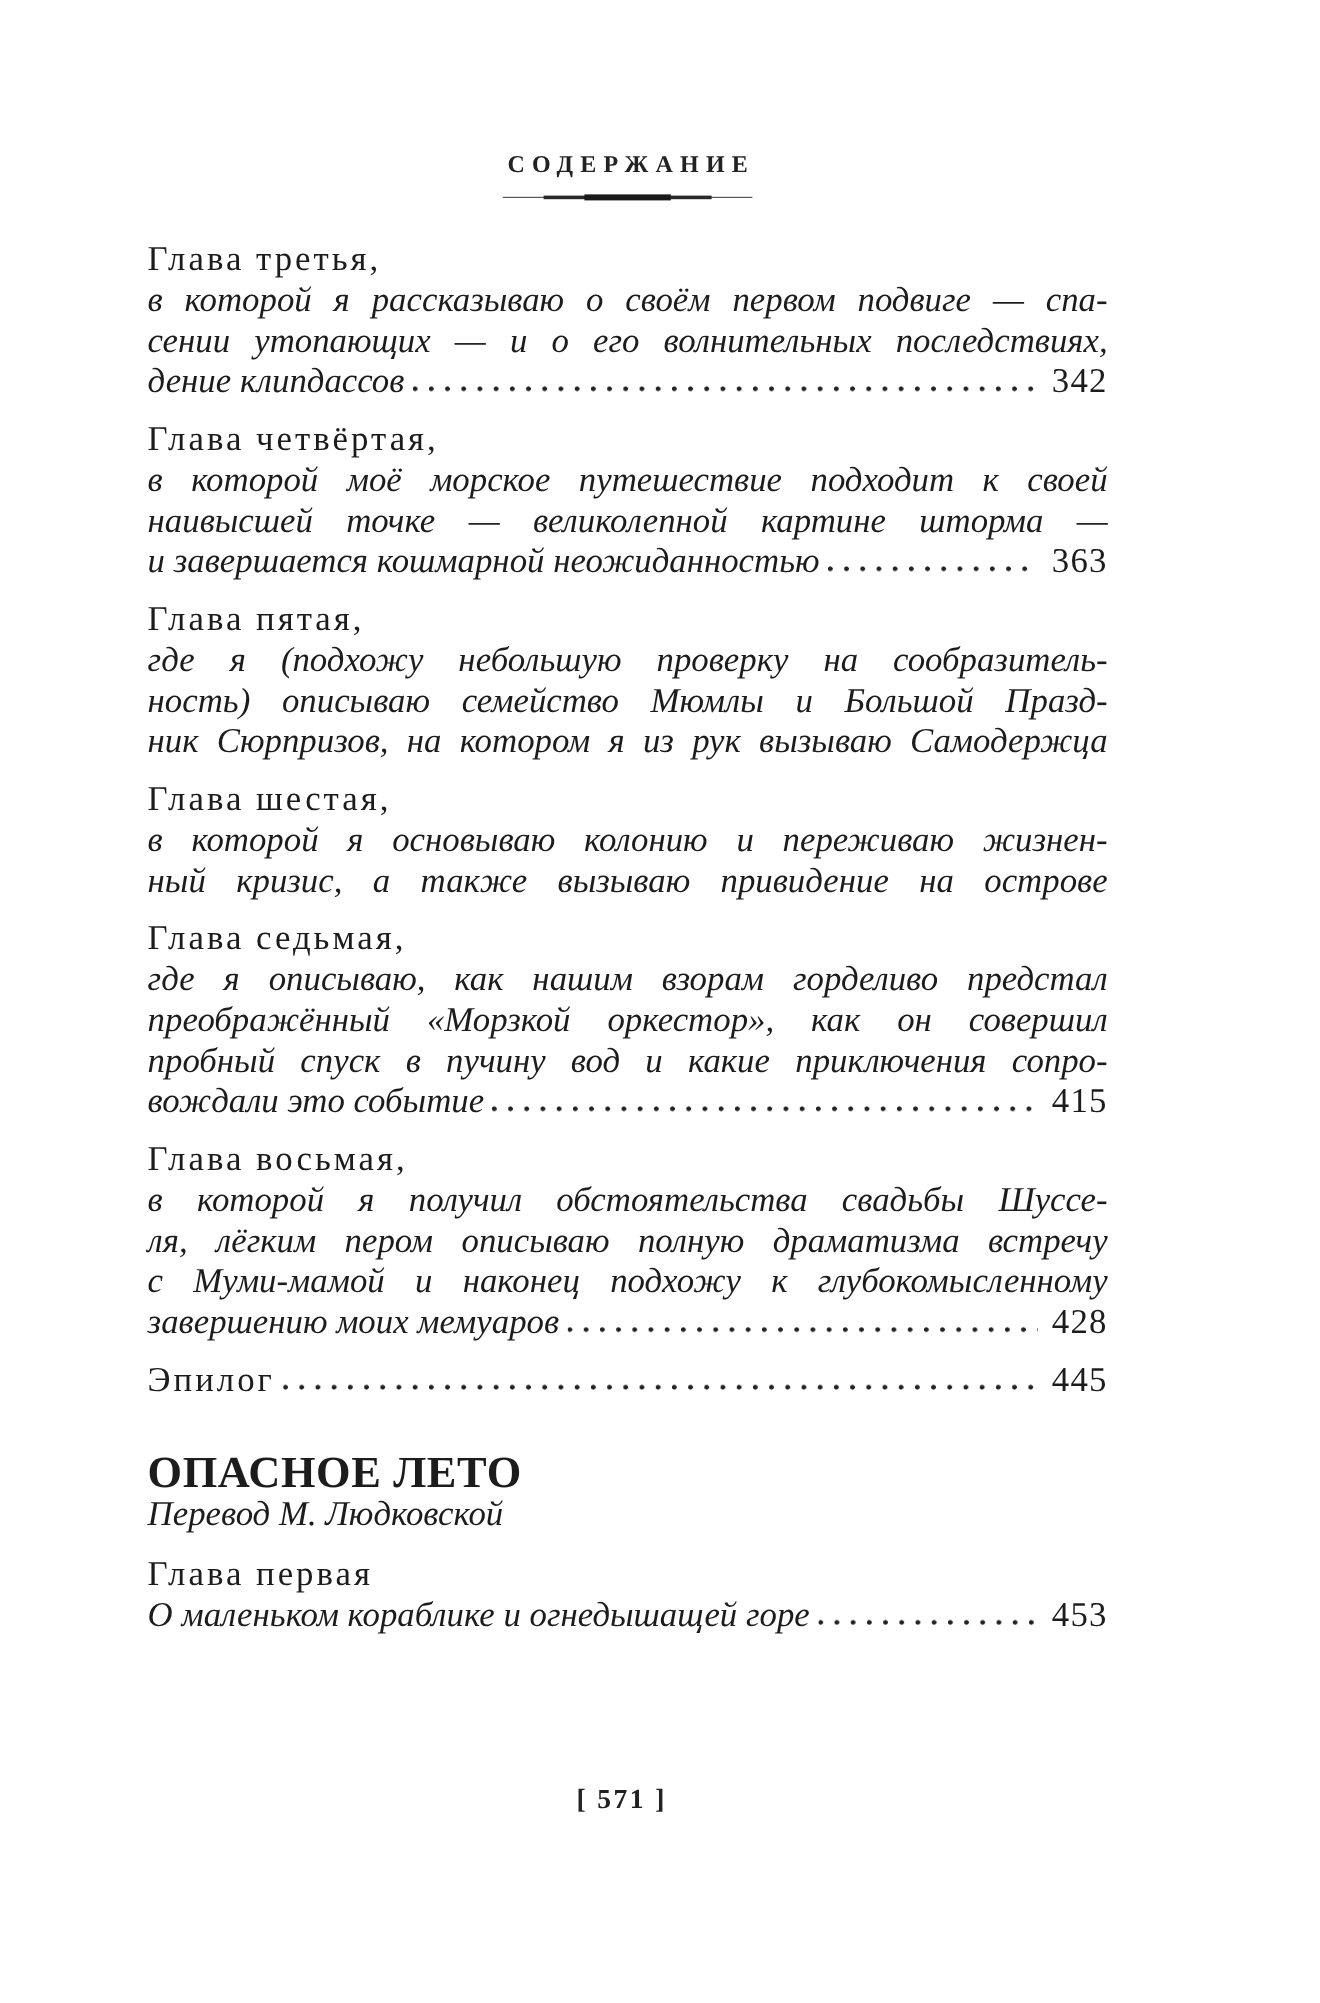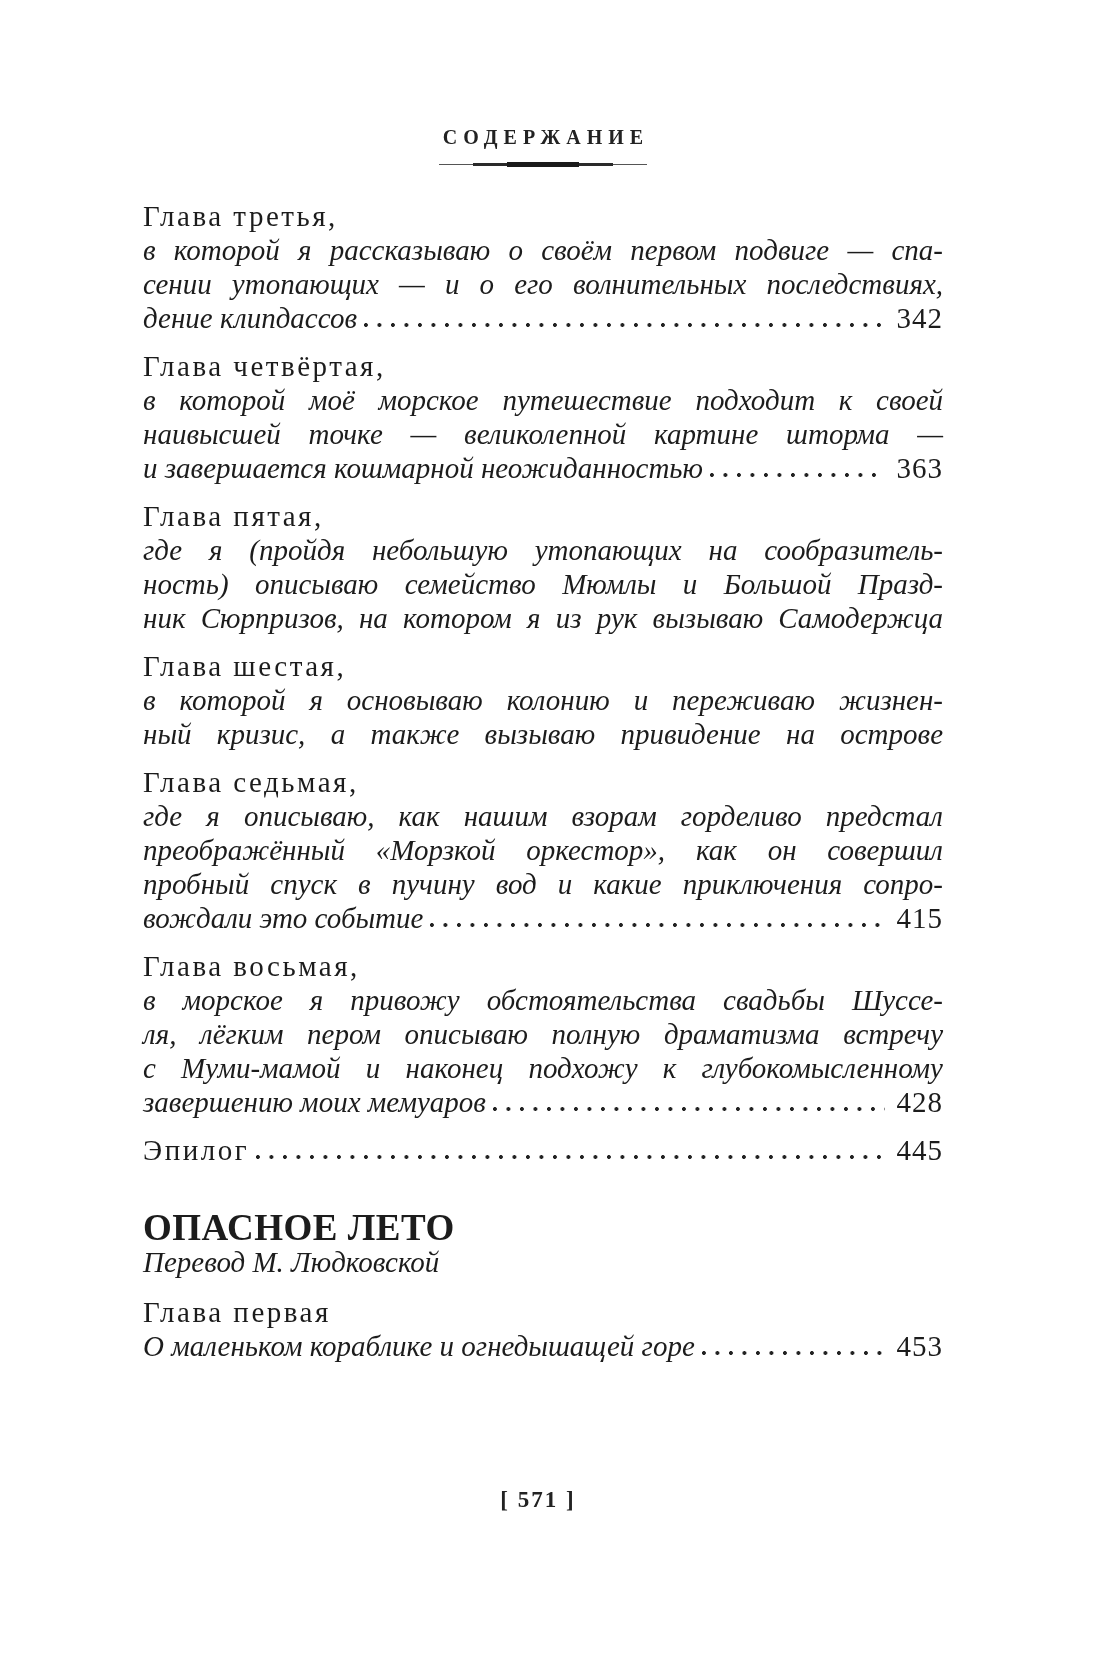--- a/index.html
+++ b/index.html
@@ -4,21 +4,20 @@
 <style>
   html, body { margin: 0; padding: 0; background: #ffffff; }
   .page {
     position: relative;
     width: 1072px;
     height: 1669px;
     background: #ffffff;
     font-family: "Liberation Serif", serif;
     color: #1c1c1c;
     overflow: hidden;
-    margin-left: 20px;
   }
   .content {
     position: absolute;
     left: 123px;
     top: 0;
     width: 800px;
   }
   .doc-header {
     padding-top: 124px;
     text-align: center;
@@ -124,21 +123,21 @@
           <div class="body-line">в которой моё морское путешествие подходит к своей</div>
           <div class="body-line">наивысшей точке — великолепной картине шторма —</div>
           <div class="tail-row">
             <span class="tail-text">и завершается кошмарной неожиданностью</span>
             <span class="leader"></span>
             <span class="pagenum">363</span>
           </div>
         </div>
         <div class="entry">
           <div class="entry-heading">Глава пятая,</div>
-          <div class="body-line">где я (пройдя небольшую утопающих на сообразитель-</div>
+          <div class="body-line">где я (подхожу небольшую проверку на сообразитель-</div>
           <div class="body-line">ность) описываю семейство Мюмлы и Большой Празд-</div>
           <div class="body-line">ник Сюрпризов, на котором я из рук вызываю Самодержца</div>
         </div>
         <div class="entry">
           <div class="entry-heading">Глава шестая,</div>
           <div class="body-line">в которой я основываю колонию и переживаю жизнен-</div>
           <div class="body-line">ный кризис, а также вызываю привидение на острове</div>
         </div>
         <div class="entry">
           <div class="entry-heading">Глава седьмая,</div>
@@ -146,21 +145,21 @@
           <div class="body-line">преображённый «Морзкой оркестор», как он совершил</div>
           <div class="body-line">пробный спуск в пучину вод и какие приключения сопро-</div>
           <div class="tail-row">
             <span class="tail-text">вождали это событие</span>
             <span class="leader"></span>
             <span class="pagenum">415</span>
           </div>
         </div>
         <div class="entry">
           <div class="entry-heading">Глава восьмая,</div>
-          <div class="body-line">в морское я привожу обстоятельства свадьбы Шуссе-</div>
+          <div class="body-line">в которой я получил обстоятельства свадьбы Шуссе-</div>
           <div class="body-line">ля, лёгким пером описываю полную драматизма встречу</div>
           <div class="body-line">с Муми-мамой и наконец подхожу к глубокомысленному</div>
           <div class="tail-row">
             <span class="tail-text">завершению моих мемуаров</span>
             <span class="leader"></span>
             <span class="pagenum">428</span>
           </div>
         </div>
         <div class="entry">
           <div class="tail-row">

